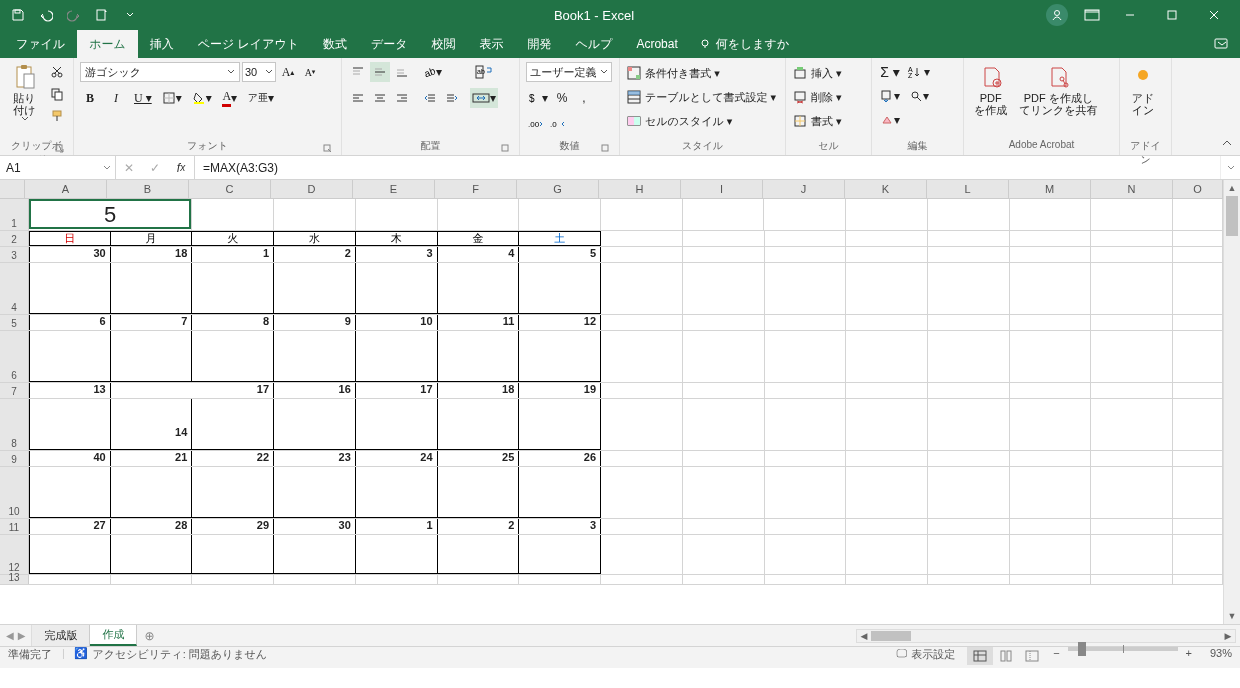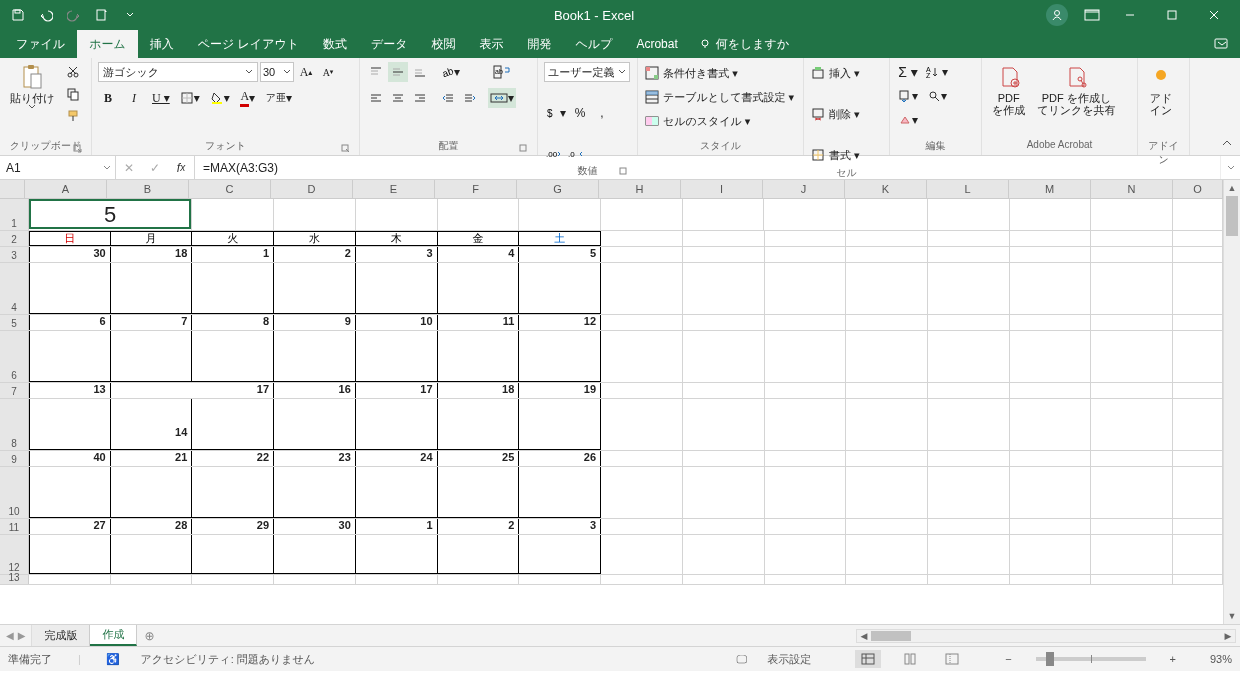--- a/index.html
+++ b/index.html
@@ -77,21 +77,21 @@
 .sheet-nav span{color:#999;font-size:10px;cursor:pointer;}
 .sheet-tab { padding: 0 12px; display: flex; align-items: center; border-right: 1px solid #ccc; background: #ececec; font-size: 11px; cursor: pointer; }
 .sheet-tab.active { background: #fff; border-bottom: 2px solid #217346; color:#217346; }
 .add-sheet{width:24px;display:flex;align-items:center;justify-content:center;color:#888;cursor:pointer;}
 .hscroll-area{flex:1;display:flex;align-items:center;justify-content:flex-end;padding-right:4px;}
 .hscroll{width:380px;height:14px;background:#f0f0f0;border:1px solid #ddd;position:relative;}
 .hscroll .harrow{position:absolute;top:0;bottom:0;width:14px;display:flex;align-items:center;justify-content:center;font-size:9px;color:#666;}
 .hscroll .hthumb{position:absolute;left:14px;top:1px;bottom:1px;width:40px;background:#c1c1c1;}
 
 
-.status-bar { height: 22px; background: #f3f3f3; border-top: 1px solid #d4d4d4; display: flex; align-items: center; padding: 12px 8px; font-size: 11px; color: #555; gap: 16px; }
+.status-bar { height: 22px; background: #f3f3f3; border-top: 1px solid #d4d4d4; display: flex; padding: 0 8px; font-size: 11px; color: #555; }
 .status-bar .spacer{flex:1;}
 .view-btn{width:26px;height:18px;border:1px solid transparent;display:flex;align-items:center;justify-content:center;cursor:pointer;}
 .view-btn.active{background:#ddd;}
 .zoom-slider{width:110px;height:4px;background:#ccc;position:relative;margin:0 8px;}
 .zoom-slider .zthumb{position:absolute;width:8px;height:14px;background:#888;top:-5px;}
 .zoom-slider .ztick{position:absolute;width:1px;height:8px;background:#888;top:-2px;left:50%;}
 </style>
 </head>
 <body>
 
@@ -172,21 +172,21 @@
   <div class="share-icon">
       <svg width="16" height="14" viewBox="0 0 16 14">
         <rect x="1" y="2" width="12" height="9" rx="1" fill="none" stroke="#fff"></rect>
         <path d="M4 5l4 3 4-3" fill="none" stroke="#fff"></path>
       </svg>
     </div>
 </div>
 
 <div class="ribbon">
 
-  <div class="group" style="width:92px">
+  <div class="group" style="width:74px">
     <div class="group-body">
       <div class="big-btn">
         <div class="ic">
             <svg width="22" height="26" viewBox="0 0 22 26">
               <rect x="3" y="3" width="14" height="20" fill="#fff" stroke="#b38f4d"></rect>
               <rect x="7" y="1" width="6" height="4" rx="1" fill="#b38f4d"></rect>
               <rect x="10" y="10" width="10" height="14" fill="#fff" stroke="#888"></rect>
             </svg>
           </div>
         <span>貼り付け</span>
@@ -352,21 +352,21 @@
               <path d="M5 7h8M5 7l2-2M5 7l2 2M13 7l-2-2M13 7l-2 2" fill="none" stroke="#1e6fba"></path>
             </svg>▾</div>
       </div>
     </div>
     <div class="group-label"><span>配置</span><svg class="dlaunch" viewBox="0 0 10 10">
           <rect x="1" y="1" width="6" height="6" fill="none" stroke="#888"></rect>
         </svg></div>
   </div>
 
   <div class="group" style="width:100px">
-    <div class="group-body" style="flex-direction:column;gap:21px;">
+    <div class="group-body" style="flex-direction:column;gap:6px;">
       <div class="nf-select">
           <span>ユーザー定義</span>
           <svg class="dd-caret" viewBox="0 0 8 8">
             <path d="M1 2l3 3 3-3" fill="none" stroke="#555"></path>
           </svg>
         </div>
       <div class="row">
         <div class="smbtn"><svg width="14" height="14">
               <text x="1" y="11" font-size="10">$</text>
             </svg>▾</div>
@@ -424,21 +424,21 @@
               <rect x="7" y="3" width="6" height="8" fill="#cfe"></rect>
             </svg>
           </div>
           <span>セルのスタイル ▾</span>
         </div>
     </div>
     <div class="group-label"><span>スタイル</span></div>
   </div>
 
   <div class="group" style="width:86px">
-    <div class="group-body" style="flex-direction:column;gap:19px;">
+    <div class="group-body" style="flex-direction:column;gap:2px;">
       <div class="styles-row">
           <div class="sic">
             <svg width="14" height="14">
               <rect x="2" y="4" width="10" height="8" fill="none" stroke="#333"></rect>
               <rect x="4" y="1" width="6" height="3" fill="#7c7"></rect>
             </svg>
           </div>
           <span>挿入 ▾</span>
         </div>
       <div class="styles-row">

